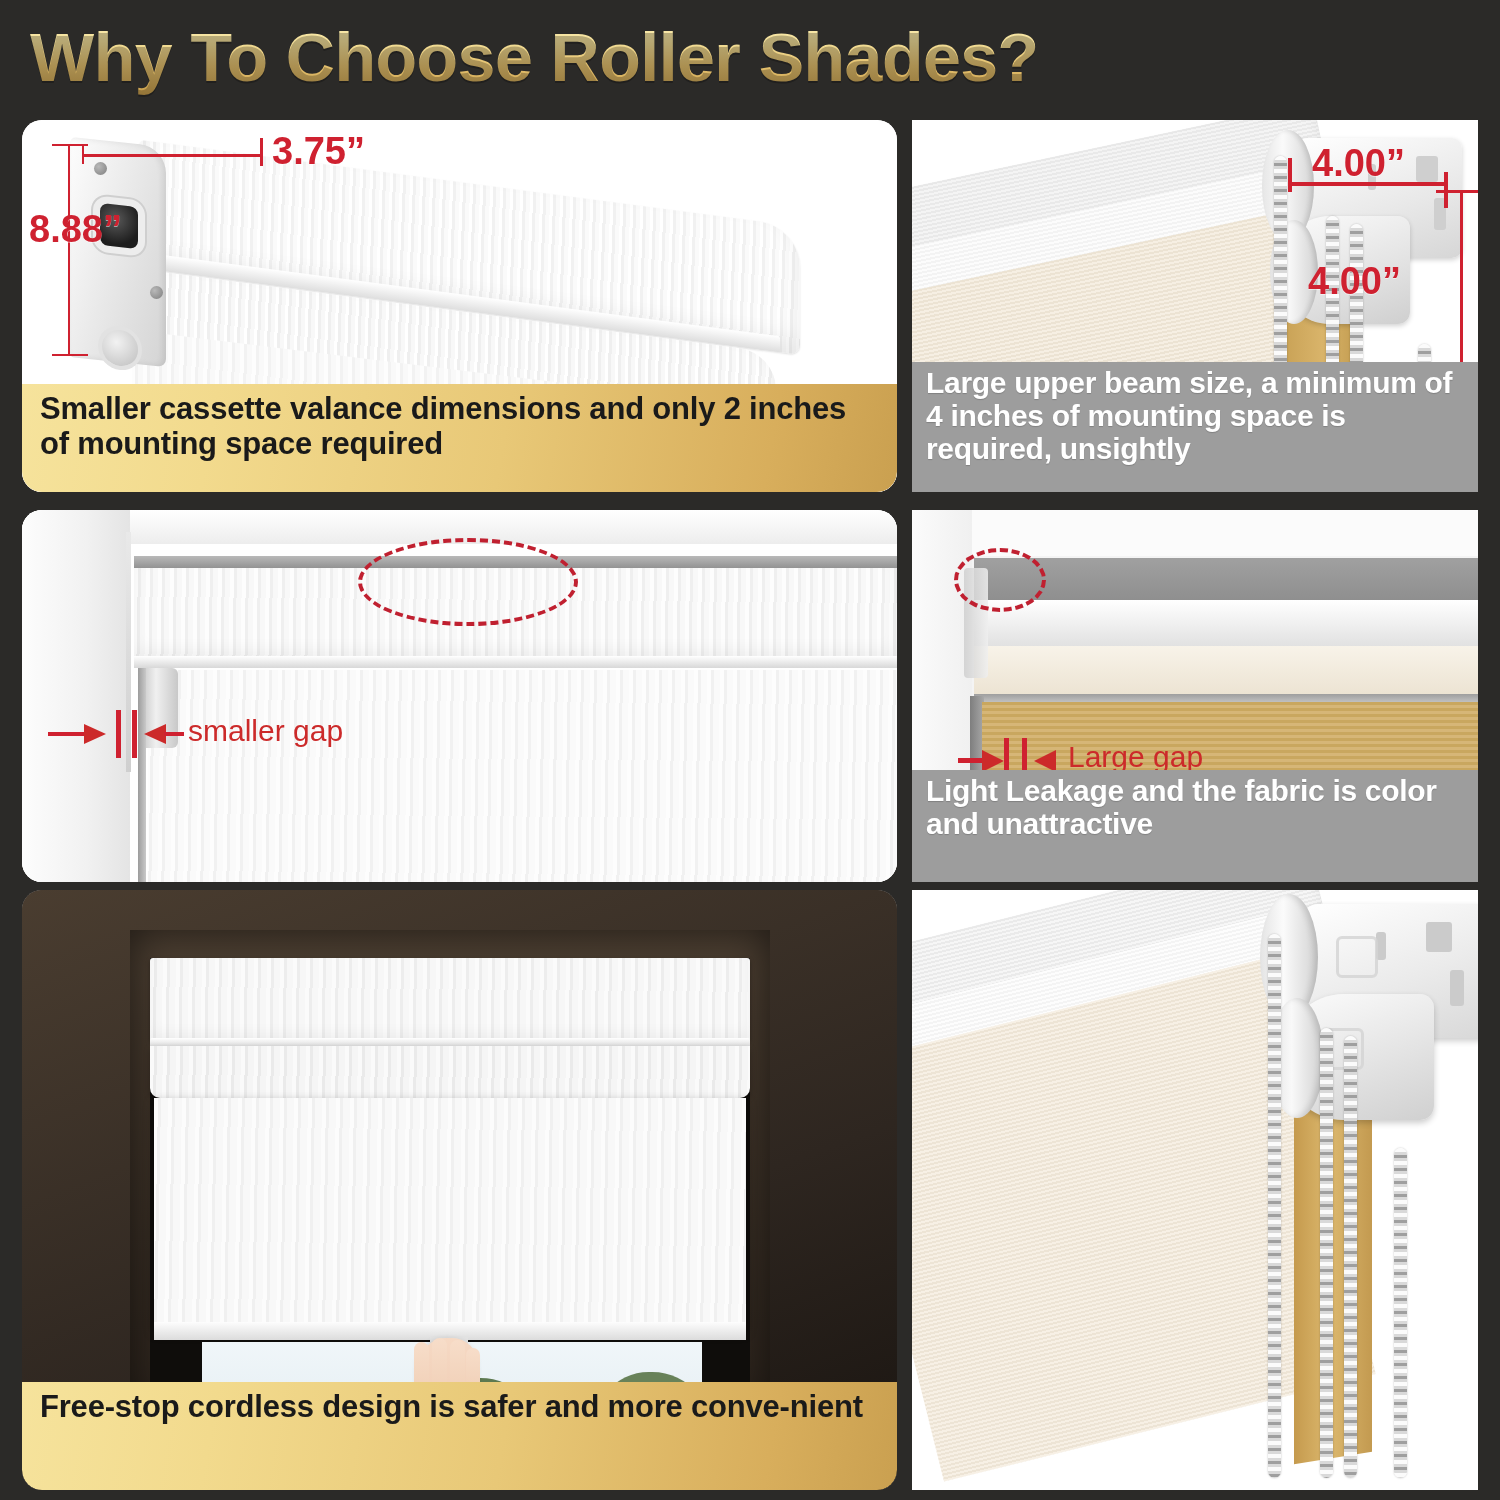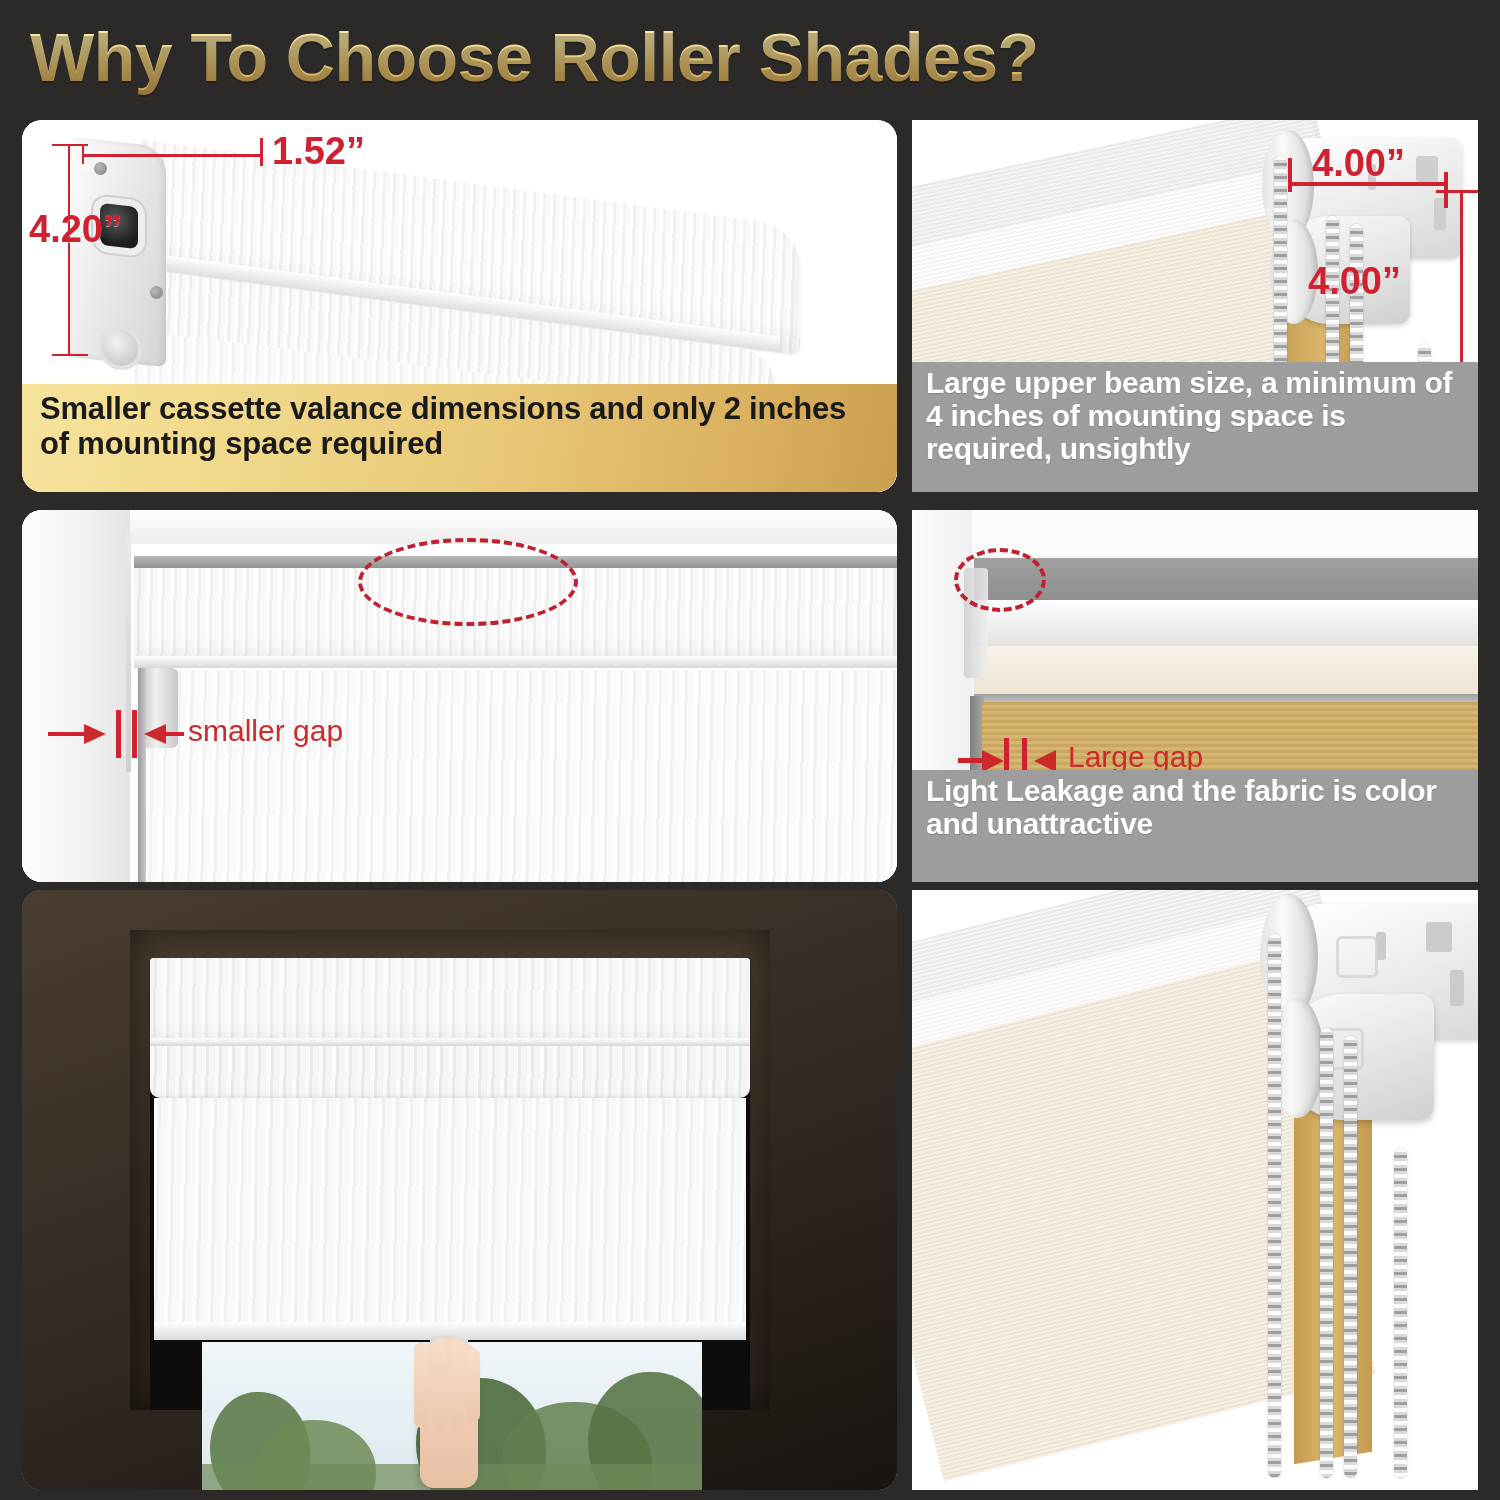--- a/index.html
+++ b/index.html
@@ -362,26 +362,26 @@
 
       <div class="p1-endcap"></div>
       <div class="p1-knob1"></div>
       <div class="p1-knob2"></div>
       <div class="p1-screw" style="left:72px;top:42px;"></div>
       <div class="p1-screw" style="left:128px;top:166px;"></div>
 
       <div class="rline" style="left:46px; top:24px; width:2px; height:212px;"></div>
       <div class="rline" style="left:30px; top:24px; width:36px; height:2px;"></div>
       <div class="rline" style="left:30px; top:234px; width:36px; height:2px;"></div>
-      <div class="ann dim-num" style="left:100px; top:88px; transform:translateX(-100%);">4.20”</div>
+      <div class="ann dim-num" style="left:100px; top:88px; transform:translateX(-100%);">8.88”</div>
 
       <div class="rline" style="left:60px; top:34px; width:180px; height:3px;"></div>
       <div class="rline" style="left:60px; top:26px; width:2px; height:18px;"></div>
       <div class="rline" style="left:238px; top:18px; width:3px; height:28px;"></div>
-      <div class="ann dim-num" style="left:250px; top:10px;">1.52”</div>
+      <div class="ann dim-num" style="left:250px; top:10px;">3.75”</div>
     </div>
     <div class="caption good">
       <span class="ctext">Smaller cassette valance dimensions and only 2 inches of mounting space required</span>
     </div>
   </div>
 
   <div class="card bad c2">
     <div class="photo">
       <div class="p2-bg"></div>
       <div class="p2-beam"></div>
@@ -503,20 +503,23 @@
       <div class="p5-fabric"></div>
       <div class="p5-bottombar"></div>
       <div class="p5-pulltab"></div>
 
       <div class="p5-hand"></div>
       <div class="p5-finger" style="left:392px; top:452px; width:15px; height:86px;"></div>
       <div class="p5-finger" style="left:410px; top:448px; width:15px; height:94px;"></div>
       <div class="p5-finger" style="left:428px; top:450px; width:15px; height:90px;"></div>
       <div class="p5-finger" style="left:444px; top:458px; width:14px; height:74px;"></div>
     </div>
+    <div class="caption good">
+      <span class="ctext">Free-stop cordless design is safer and more conve-nient</span>
+    </div>
   </div>
 
   <div class="card bad c6">
     <div class="photo">
       <div class="p6-bg"></div>
       <div class="p6-beam"></div>
       <div class="p6-fabwhite"></div>
       <div class="p6-fabcream"></div>
       <div class="p6-tan"></div>
 

